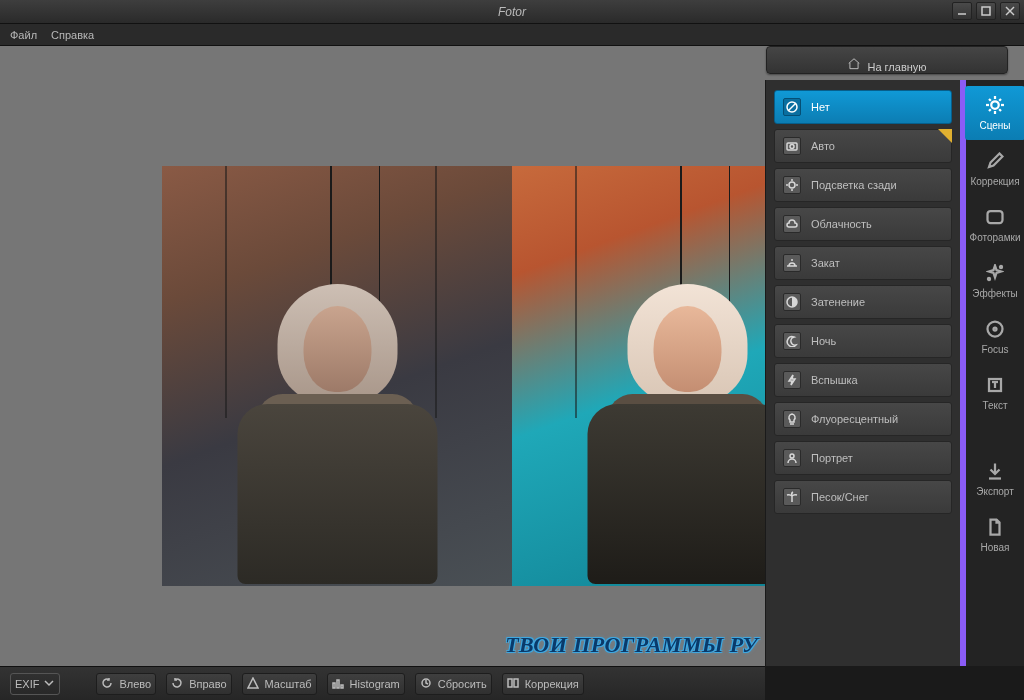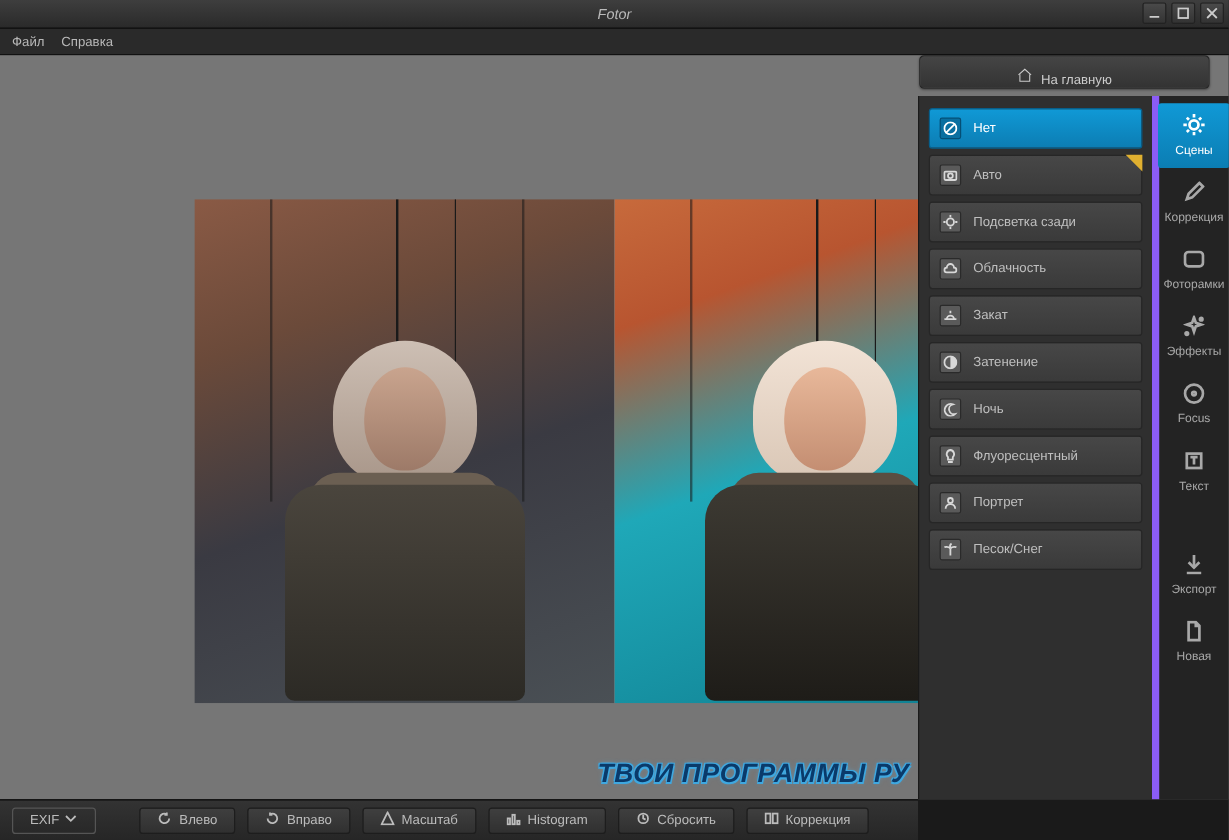--- a/index.html
+++ b/index.html
@@ -65,26 +65,26 @@
 .star-badge{position:absolute;top:-1px;right:-1px;width:0;height:0;border-left:14px solid transparent;border-top:14px solid #e0b030;}
 
 
 .tool-sidebar{width:64px;background:#232323;border-left:6px solid #8b5cf6;display:flex;flex-direction:column;align-items:center;padding-top:6px;gap:2px;}
 .tool-item{width:60px;height:54px;display:flex;flex-direction:column;align-items:center;justify-content:center;gap:4px;color:#a8a8a8;font-size:10px;cursor:pointer;border-radius:3px;}
 .tool-item.selected{background:linear-gradient(#1099d6,#0b7db3);color:#fff;}
 .tool-item svg{width:18px;height:18px;stroke:currentColor;fill:none;stroke-width:1.5;}
 
 
 .bottombar{position:absolute;left:0;right:259px;bottom:0;height:34px;background:linear-gradient(#333,#262626);border-top:1px solid #111;display:flex;align-items:center;padding:0 10px;gap:10px;}
-.bottom-btn{height:22px;padding:0 14px;background:linear-gradient(#3f3f3f,#303030);border:1px solid #1d1d1d;border-radius:3px;color:#bcbcbc;font-size:11px;display:flex;align-items:center;gap:6px;cursor:pointer;}
+.bottom-btn{height:22px;padding:0 4px;background:linear-gradient(#3f3f3f,#303030);border:1px solid #1d1d1d;border-radius:3px;color:#bcbcbc;font-size:11px;display:flex;align-items:center;gap:6px;cursor:pointer;}
 .bottom-btn.exif{background:transparent;border-color:#555;gap:4px;}
 .bottom-btn svg{width:12px;height:12px;stroke:#bcbcbc;fill:none;stroke-width:1.5;}
 
 
-.watermark{position:absolute;right:266px;bottom:42px;font-family:Liberation Sans, sans-serif;font-weight:900;font-size:22px;font-style:italic;letter-spacing:.5px;color:#0a3a6a;text-shadow:1px 1px 0 #3fa8e0,-1px -1px 0 #3fa8e0,1px -1px 0 #3fa8e0,-1px 1px 0 #3fa8e0,0 0 4px rgba(80,180,240,.6);pointer-events:none;}
+.watermark{position:absolute;right:266px;bottom:42px;font-family:Liberation Serif, serif;font-weight:900;font-size:22px;font-style:italic;letter-spacing:.5px;color:#0a3a6a;text-shadow:1px 1px 0 #3fa8e0,-1px -1px 0 #3fa8e0,1px -1px 0 #3fa8e0,-1px 1px 0 #3fa8e0,0 0 4px rgba(80,180,240,.6);pointer-events:none;}
 </style>
 </head>
 <body>
 
 <div class="titlebar">
   <span class="titlebar-title">Fotor</span>
   <div class="win-controls">
     <div class="win-btn">
         <svg viewBox="0 0 10 10">
           <line x1="1" y1="8" x2="9" y2="8"></line>
@@ -214,20 +214,28 @@
         <span class="icon">
           <svg viewBox="0 0 12 12">
             <path d="M8 2a5 5 0 1 0 2 8 4 4 0 0 1-2-8z"></path>
           </svg>
         </span>
         <span>Ночь</span>
       </div>
       <div class="preset-item">
         <span class="icon">
           <svg viewBox="0 0 12 12">
+            <polygon points="7,1 3,7 6,7 5,11 9,5 6,5"></polygon>
+          </svg>
+        </span>
+        <span>Вспышка</span>
+      </div>
+      <div class="preset-item">
+        <span class="icon">
+          <svg viewBox="0 0 12 12">
             <path d="M6 1a3.5 3.5 0 0 1 2 6v2H4V7a3.5 3.5 0 0 1 2-6z"></path>
             <line x1="4" y1="11" x2="8" y2="11"></line>
           </svg>
         </span>
         <span>Флуоресцентный</span>
       </div>
       <div class="preset-item">
         <span class="icon">
           <svg viewBox="0 0 12 12">
             <circle cx="6" cy="4" r="2"></circle>

